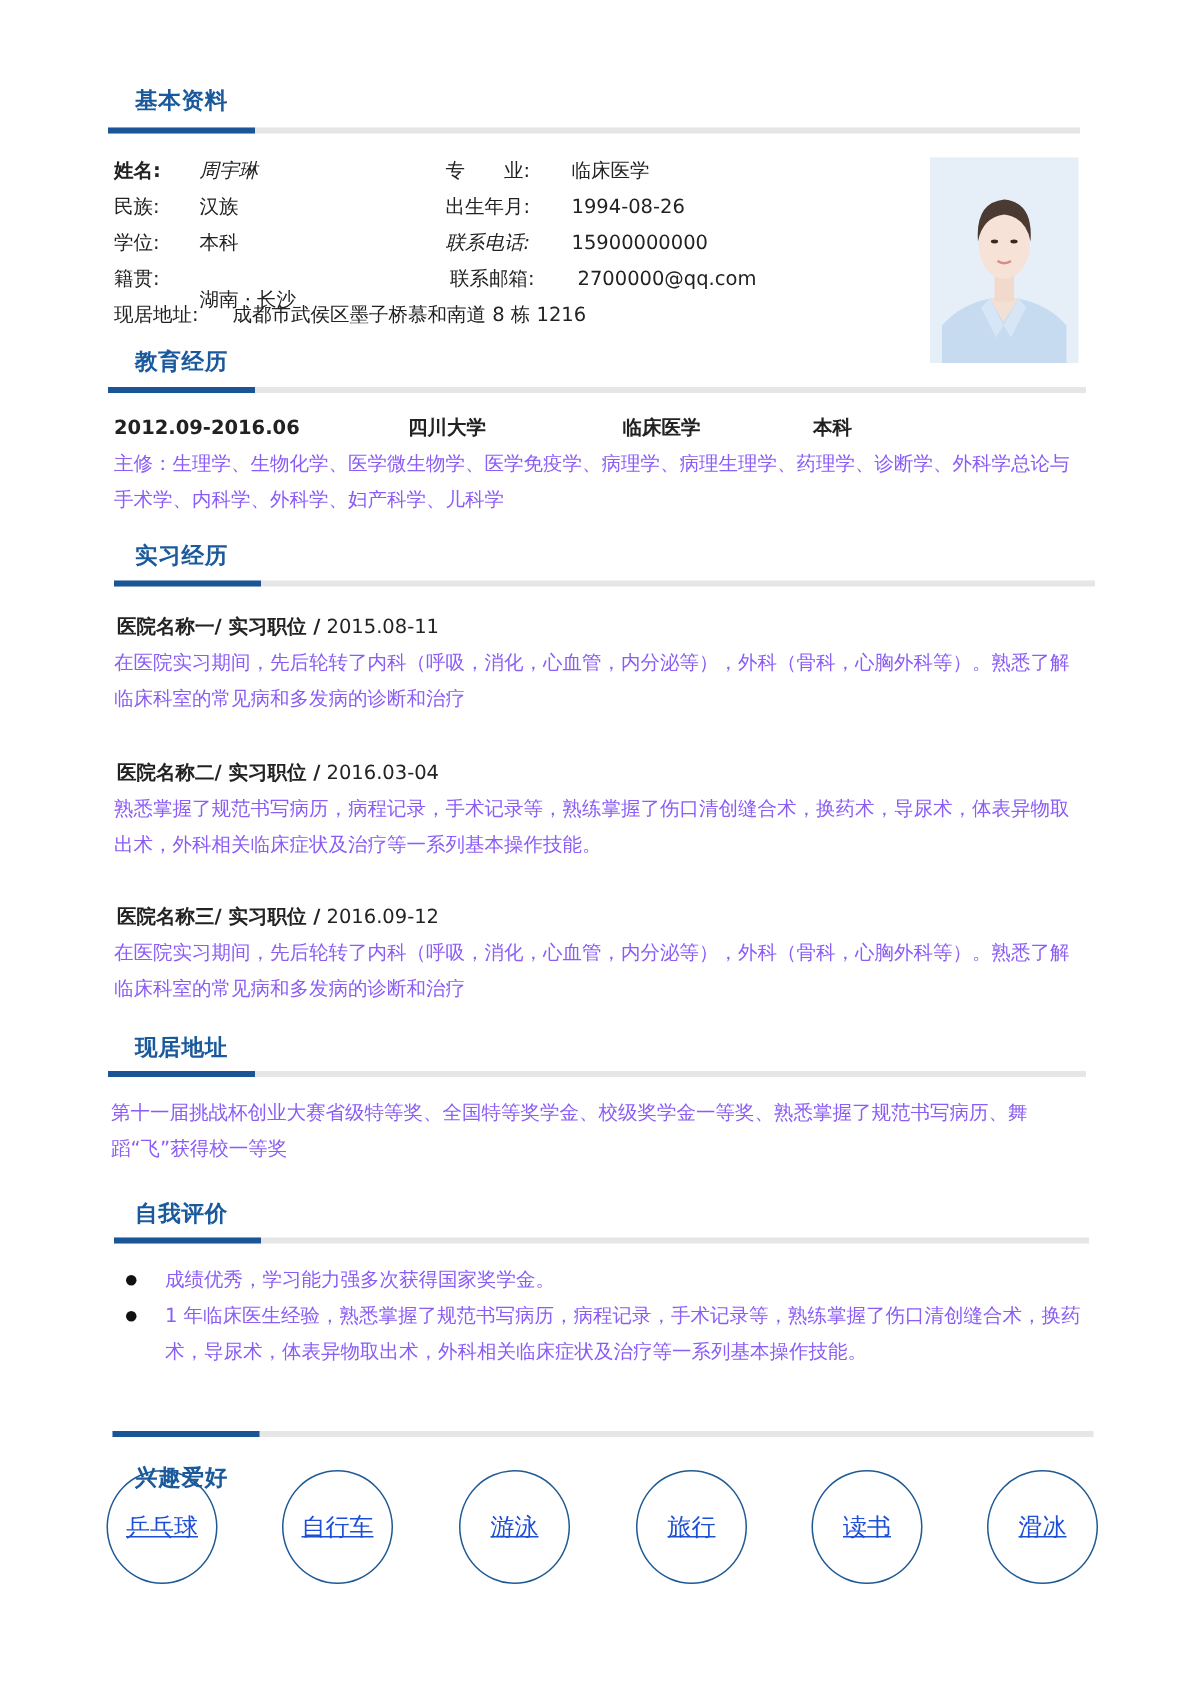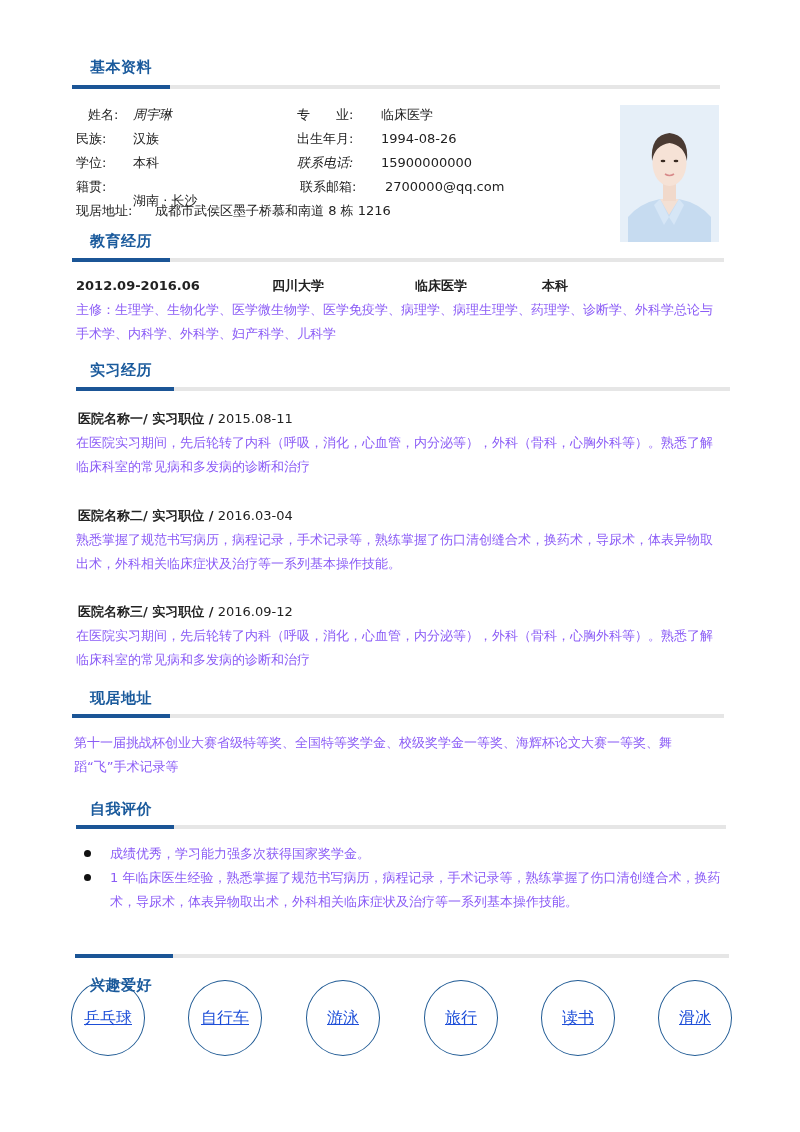--- a/index.html
+++ b/index.html
@@ -35,21 +35,21 @@
   }
 </style>
 </head>
 <body>
 
 <div class="sec-title" style="top:58px;">基本资料</div>
 <div class="sec-line" style="top:85px; width:648px;">
     <div class="accent"></div>
   </div>
 
-<div class="txt" style="left:88px; top:103px;">姓名:</div>
+<div class="txt" style="left:76px; top:103px;font-weight:bold;">姓名:</div>
 <div class="txt" style="left:133px; top:103px;font-style:italic;">周宇琳</div>
 <div class="txt" style="left:297px; top:103px;">专　　业:</div>
 <div class="txt" style="left:381px; top:103px;">临床医学</div>
 
 <div class="txt" style="left:76px; top:127px;">民族:</div>
 <div class="txt" style="left:133px; top:127px;">汉族</div>
 <div class="txt" style="left:297px; top:127px;">出生年月:</div>
 <div class="txt" style="left:381px; top:127px;">1994-08-26</div>
 
 <div class="txt" style="left:76px; top:151px;">学位:</div>
@@ -103,21 +103,21 @@
 <div class="txt" style="left:78px; top:504px;"><span class="bold">医院名称二/ 实习职位 /</span><span> 2016.03-04</span></div>
 <div class="para" style="left:76px; top:528px; width:648px;">熟悉掌握了规范书写病历，病程记录，手术记录等，熟练掌握了伤口清创缝合术，换药术，导尿术，体表异物取出术，外科相关临床症状及治疗等一系列基本操作技能。</div>
 
 <div class="txt" style="left:78px; top:600px;"><span class="bold">医院名称三/ 实习职位 /</span><span> 2016.09-12</span></div>
 <div class="para" style="left:76px; top:624px; width:648px;">在医院实习期间，先后轮转了内科（呼吸，消化，心血管，内分泌等），外科（骨科，心胸外科等）。熟悉了解临床科室的常见病和多发病的诊断和治疗</div>
 
 <div class="sec-title" style="top:689px;">现居地址</div>
 <div class="sec-line" style="top:714px; width:652px;">
     <div class="accent"></div>
   </div>
-<div class="para" style="left:74px; top:731px; width:648px;">第十一届挑战杯创业大赛省级特等奖、全国特等奖学金、校级奖学金一等奖、海辉杯论文大赛一等奖、舞蹈“飞”手术记录等</div>
+<div class="para" style="left:74px; top:731px; width:648px;">第十一届挑战杯创业大赛省级特等奖、全国特等奖学金、校级奖学金一等奖、熟悉掌握了规范书写病历、舞蹈“飞”获得校一等奖</div>
 
 <div class="sec-title" style="top:800px;">自我评价</div>
 <div class="sec-line" style="top:825px; width:650px; left:76px;">
     <div class="accent"></div>
   </div>
 
 <div class="bullet" style="left:84px; top:850px;"></div>
 <div class="para" style="left:110px; top:842px; width:612px;">成绩优秀，学习能力强多次获得国家奖学金。</div>
 <div class="bullet" style="left:84px; top:874px;"></div>
 <div class="para" style="left:110px; top:866px; width:612px;">1 年临床医生经验，熟悉掌握了规范书写病历，病程记录，手术记录等，熟练掌握了伤口清创缝合术，换药术，导尿术，体表异物取出术，外科相关临床症状及治疗等一系列基本操作技能。</div>

